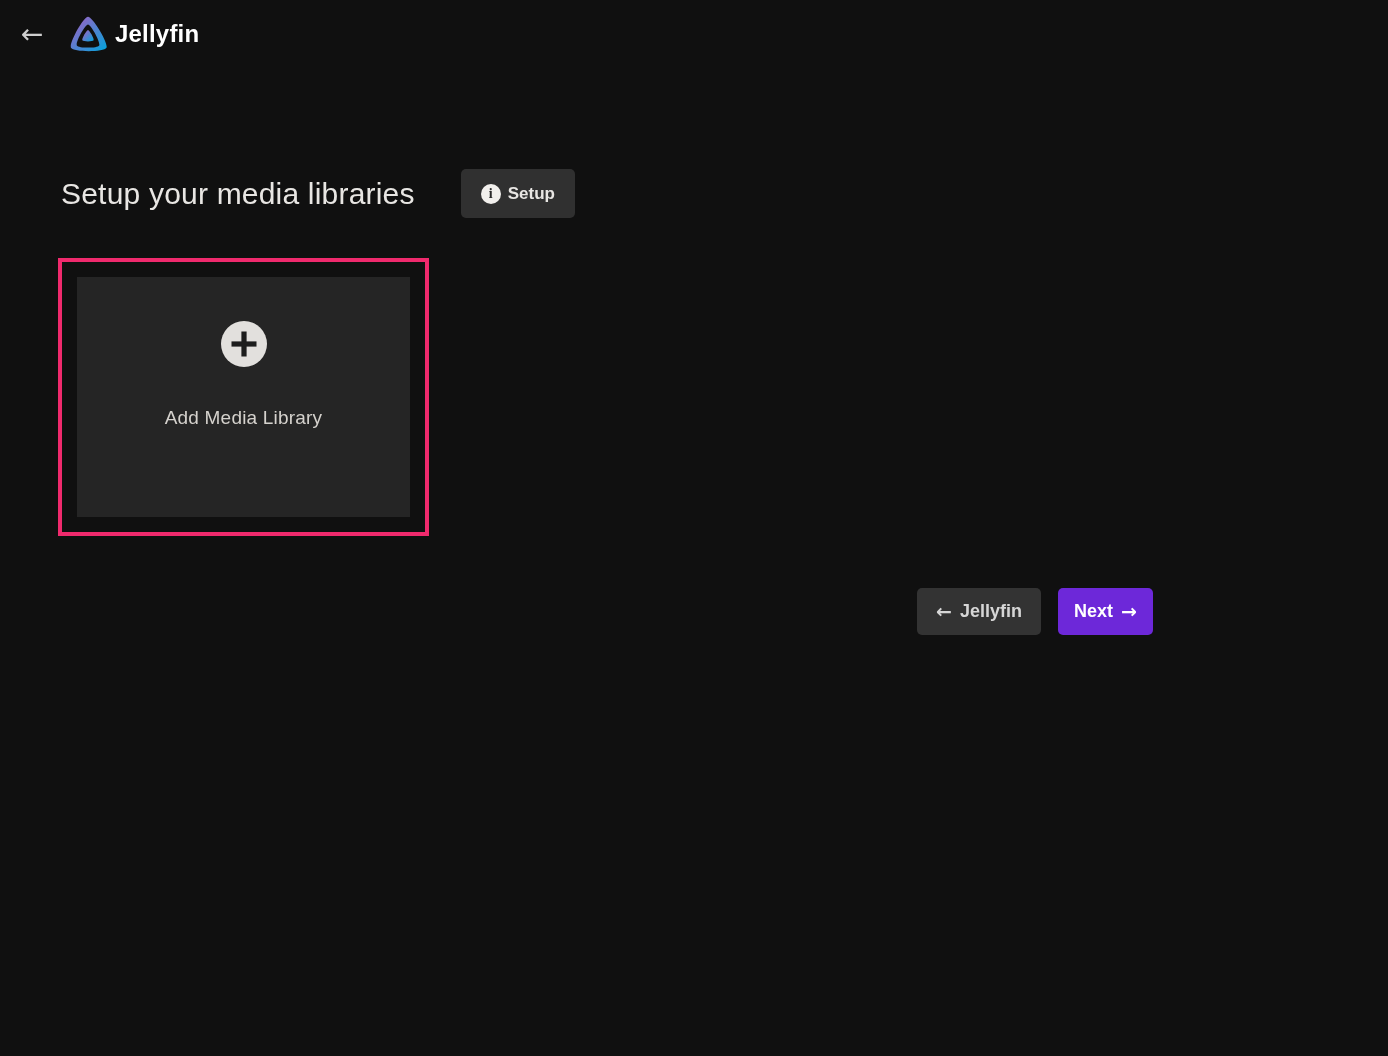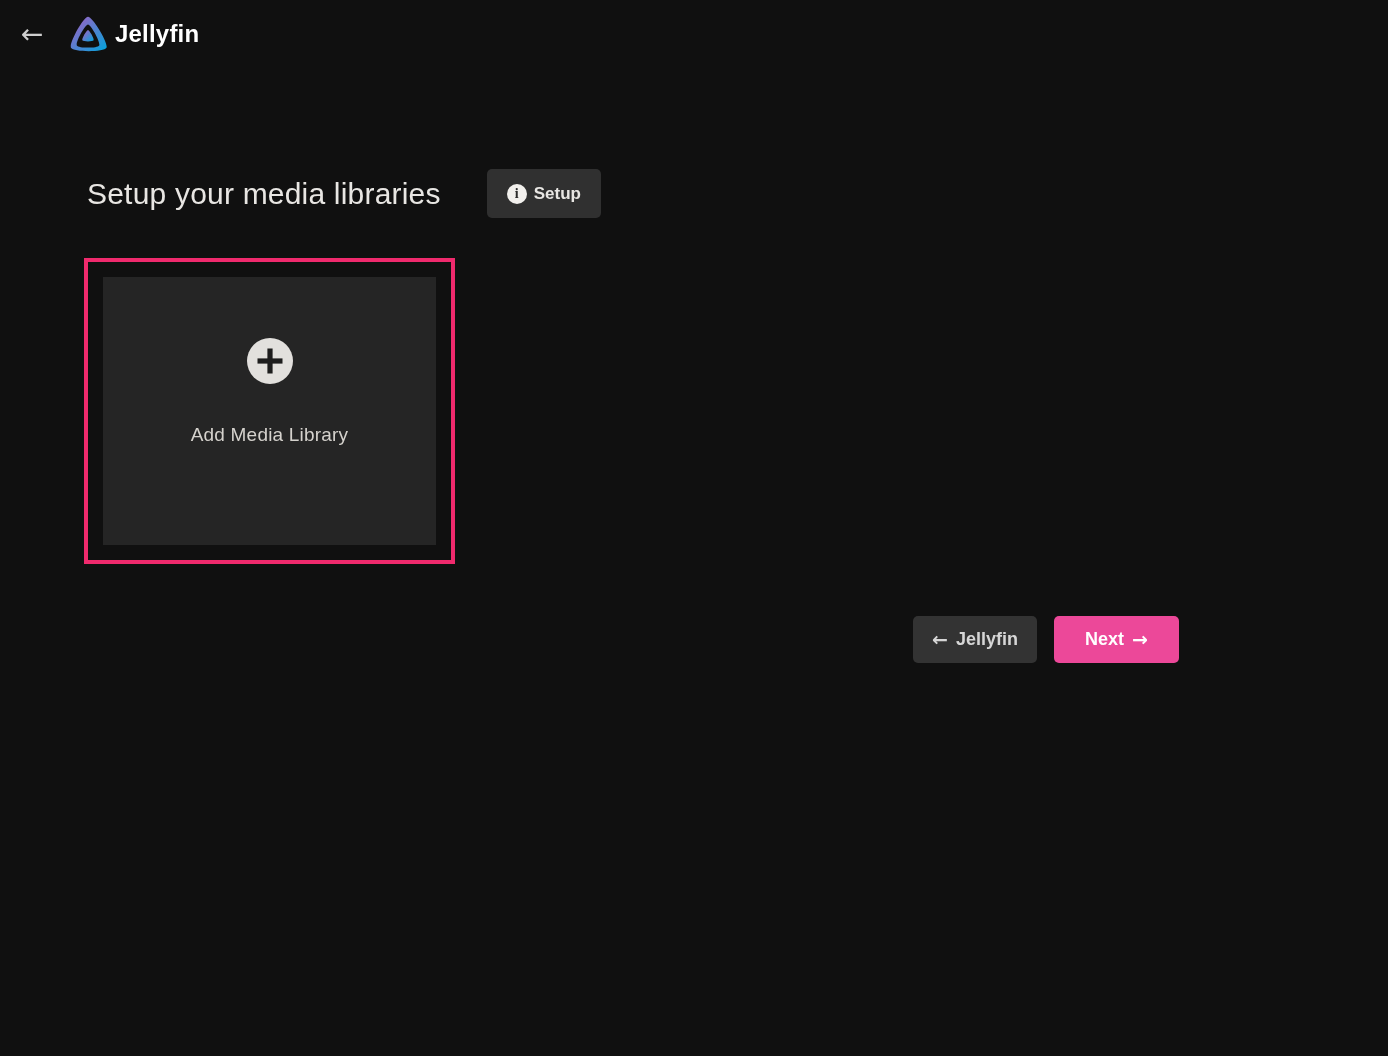--- a/index.html
+++ b/index.html
@@ -44,21 +44,21 @@
   .app-title {
     margin-left: 8px;
     font-size: 24px;
     font-weight: 700;
     color: #ffffff;
     letter-spacing: 0.2px;
   }
 
   
   .main {
-    margin-left: 87px;
+    margin-left: 61px;
     width: 1092px;
     padding-top: 101px;
   }
 
   .heading-row {
     display: flex;
     align-items: center;
   }
   .page-title {
     font-size: 30px;
@@ -96,29 +96,29 @@
     font-family: "Liberation Serif", serif;
   }
 
   
   .card-section {
     margin-top: 59px;
     padding-left: 16px;
   }
   .add-card {
     width: 333px;
-    height: 268px;
+    height: 240px;
     background: #252525;
     border: none;
     outline: 4px solid #f02a6d;
     outline-offset: 15px;
     display: flex;
     flex-direction: column;
     align-items: center;
-    padding-top: 61px;
+    padding-top: 44px;
     cursor: pointer;
     color: #d5d2cd;
     font-family: inherit;
   }
   .plus-circle {
     width: 46px;
     height: 46px;
     display: block;
   }
   .add-card-label {
@@ -147,23 +147,23 @@
     font-weight: 700;
     cursor: pointer;
     font-family: inherit;
   }
   .prev-btn {
     background: #333333;
     color: #d6d6d6;
     padding: 0 19px;
   }
   .next-btn {
-    background: #ec4899;
+    background: #6d28d9;
     color: #ffffff;
-    padding: 0 31px;
+    padding: 0 16px;
   }
   .btn-arrow {
     font-family: "DejaVu Sans", sans-serif;
     font-size: 19px;
     font-weight: 700;
     line-height: 1;
   }
 </style>
 </head>
 <body>

